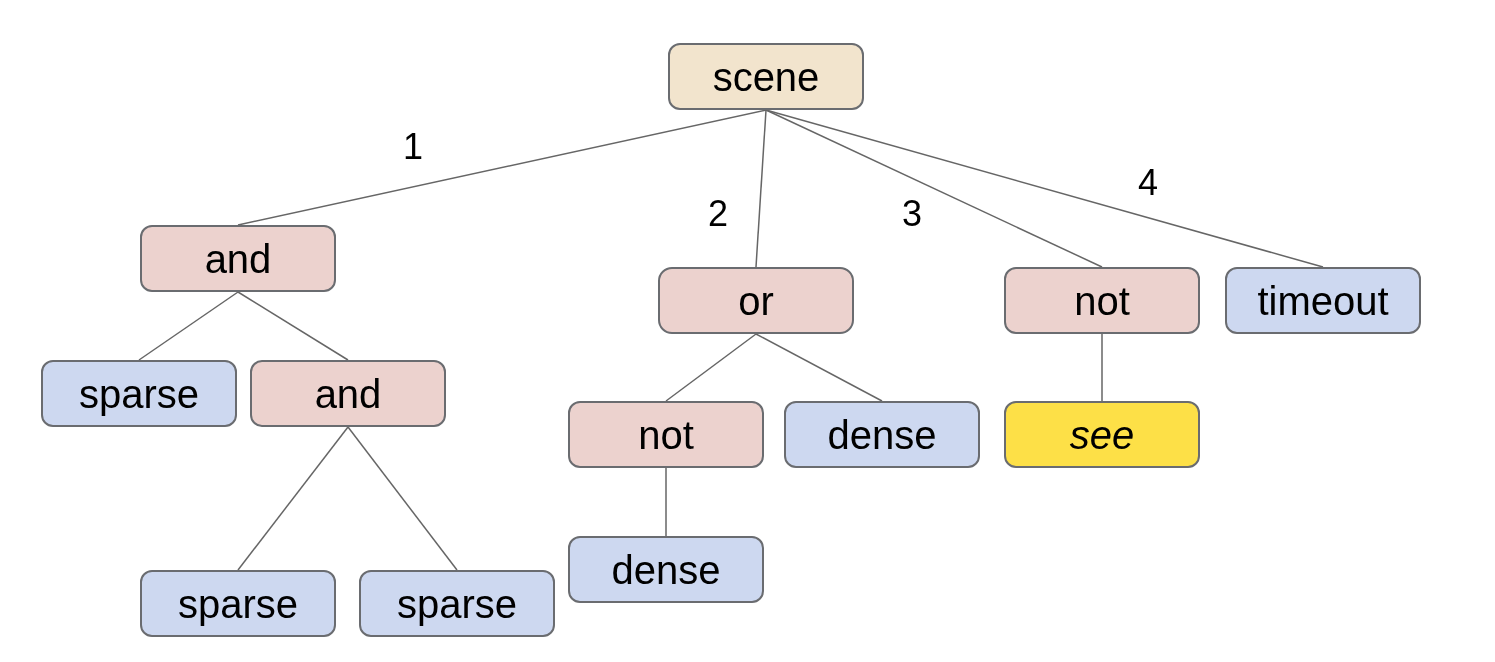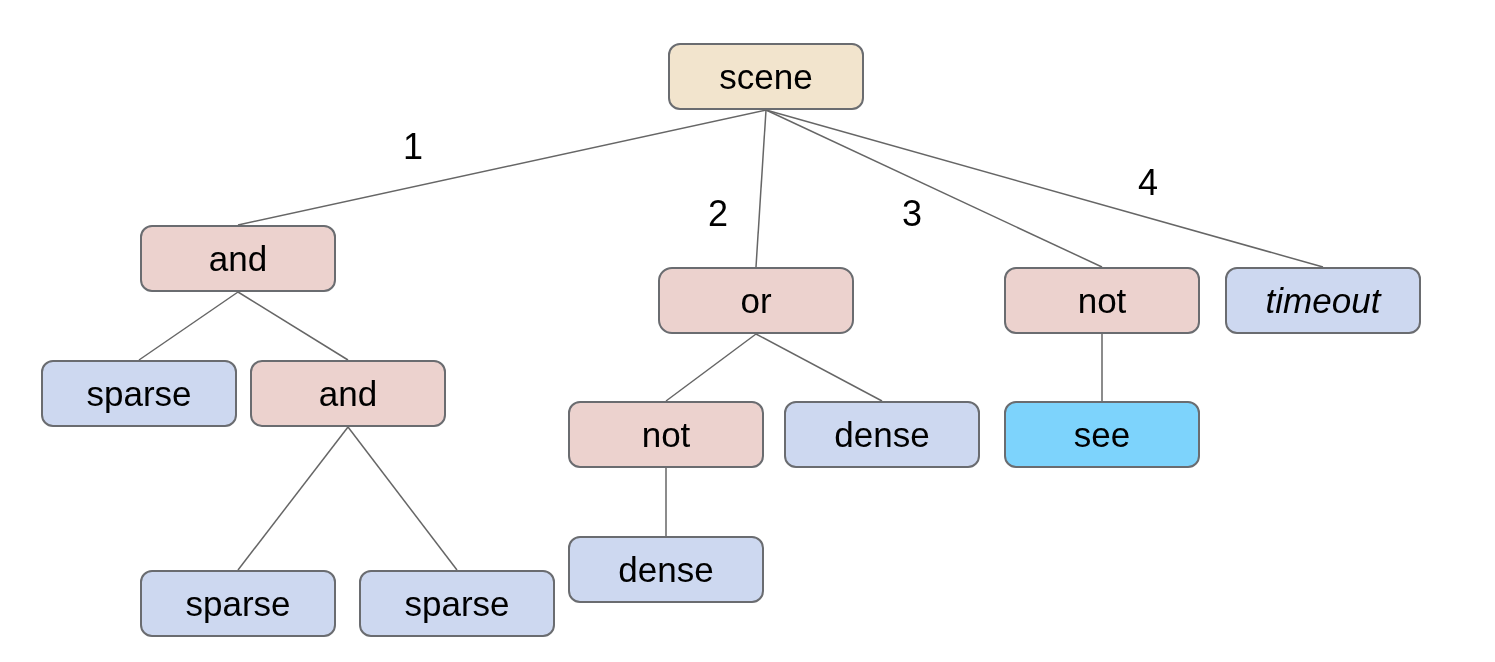--- a/index.html
+++ b/index.html
@@ -25,21 +25,21 @@
   .node {
     position: absolute;
     width: 196px;
     height: 67px;
     box-sizing: border-box;
     border: 2px solid #6a6c70;
     border-radius: 12px;
     display: flex;
     align-items: center;
     justify-content: center;
-    font-size: 35px;
+    font-size: 40px;
     line-height: 1;
     color: #000000;
     white-space: nowrap;
   }
   .edge-label {
     position: absolute;
     transform: translate(-50%, -50%);
     font-size: 36px;
     color: #000000;
     line-height: 1;
@@ -67,23 +67,23 @@
       <div class="edge-label" style="left: 413px; top: 147px;">1</div>
       <div class="edge-label" style="left: 718px; top: 214px;">2</div>
       <div class="edge-label" style="left: 912px; top: 214px;">3</div>
       <div class="edge-label" style="left: 1148px; top: 183px;">4</div>
     </div>
   <div id="nodes">
       <div class="node" style="left: 668px; top: 43px; background: rgb(242, 228, 205); border-color: rgb(106, 108, 112); color: rgb(0, 0, 0);">scene</div>
       <div class="node" style="left: 140px; top: 225px; background: rgb(236, 210, 206); border-color: rgb(106, 108, 112); color: rgb(0, 0, 0);">and</div>
       <div class="node" style="left: 658px; top: 267px; background: rgb(236, 210, 206); border-color: rgb(106, 108, 112); color: rgb(0, 0, 0); border-radius: 14px;">or</div>
       <div class="node" style="left: 1004px; top: 267px; background: rgb(236, 210, 206); border-color: rgb(106, 108, 112); color: rgb(0, 0, 0);">not</div>
-      <div class="node" style="left: 1225px; top: 267px; background: rgb(205, 216, 240); border-color: rgb(106, 108, 112); color: rgb(0, 0, 0); font-style: italic;">timeout</div>
+      <div class="node" style="left: 1225px; top: 267px; background: rgb(205, 216, 240); border-color: rgb(106, 108, 112); color: rgb(0, 0, 0);">timeout</div>
       <div class="node" style="left: 41px; top: 360px; background: rgb(205, 216, 240); border-color: rgb(106, 108, 112); color: rgb(0, 0, 0);">sparse</div>
       <div class="node" style="left: 250px; top: 360px; background: rgb(236, 210, 206); border-color: rgb(106, 108, 112); color: rgb(0, 0, 0);">and</div>
       <div class="node" style="left: 568px; top: 401px; background: rgb(236, 210, 206); border-color: rgb(106, 108, 112); color: rgb(0, 0, 0);">not</div>
       <div class="node" style="left: 784px; top: 401px; background: rgb(205, 216, 240); border-color: rgb(106, 108, 112); color: rgb(0, 0, 0);">dense</div>
-      <div class="node" style="left: 1004px; top: 401px; background: #7dd3fc; border-color: rgb(106, 108, 112); color: rgb(0, 0, 0);">see</div>
+      <div class="node" style="left: 1004px; top: 401px; background: #fde047; border-color: rgb(106, 108, 112); color: rgb(0, 0, 0); font-style: italic;">see</div>
       <div class="node" style="left: 568px; top: 536px; background: rgb(205, 216, 240); border-color: rgb(106, 108, 112); color: rgb(0, 0, 0);">dense</div>
       <div class="node" style="left: 140px; top: 570px; background: rgb(205, 216, 240); border-color: rgb(106, 108, 112); color: rgb(0, 0, 0);">sparse</div>
       <div class="node" style="left: 359px; top: 570px; background: rgb(205, 216, 240); border-color: rgb(106, 108, 112); color: rgb(0, 0, 0);">sparse</div>
     </div>
 </div>
 
 </body></html>

